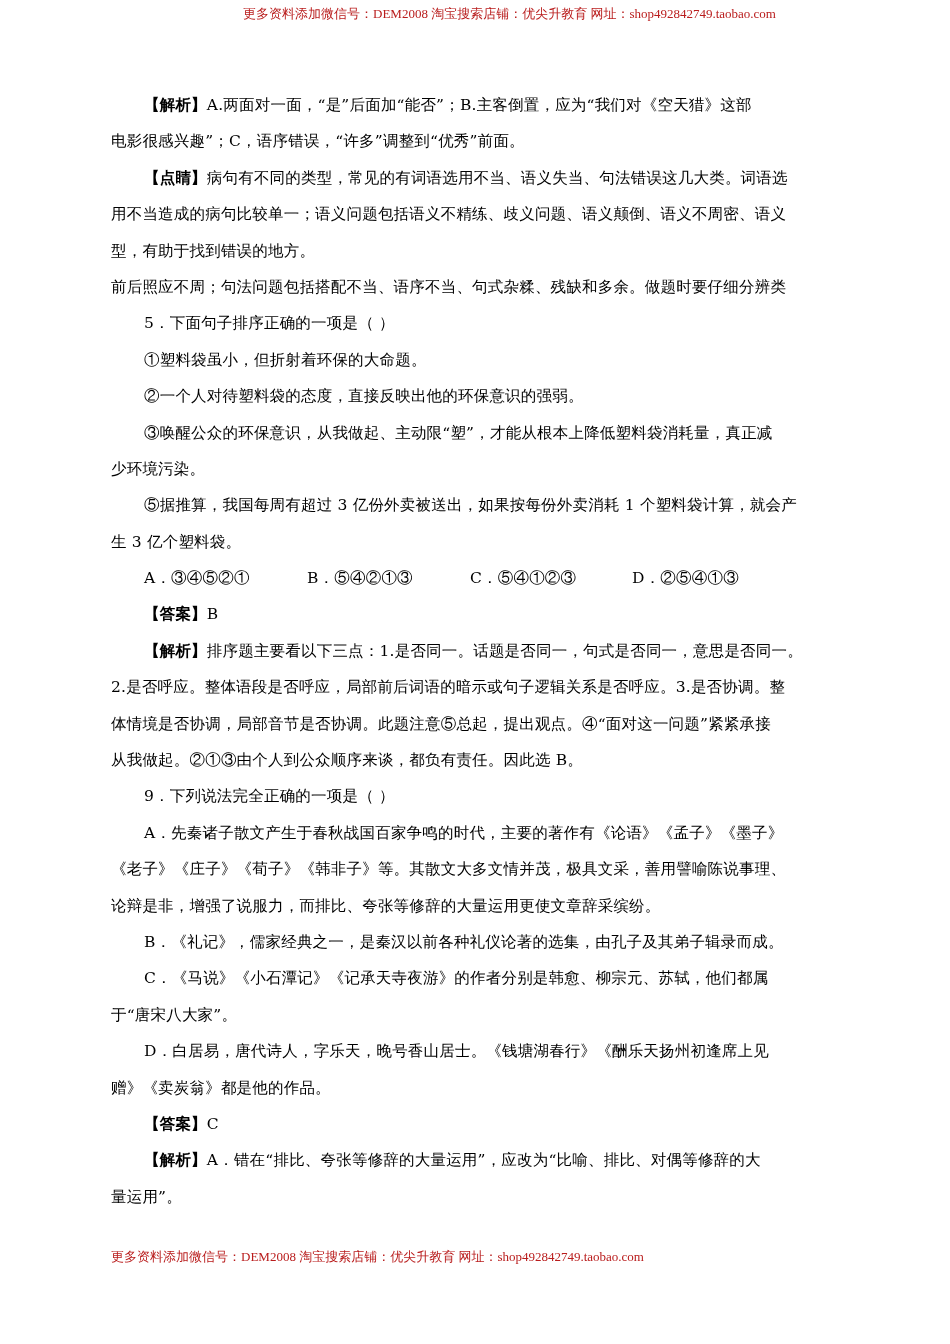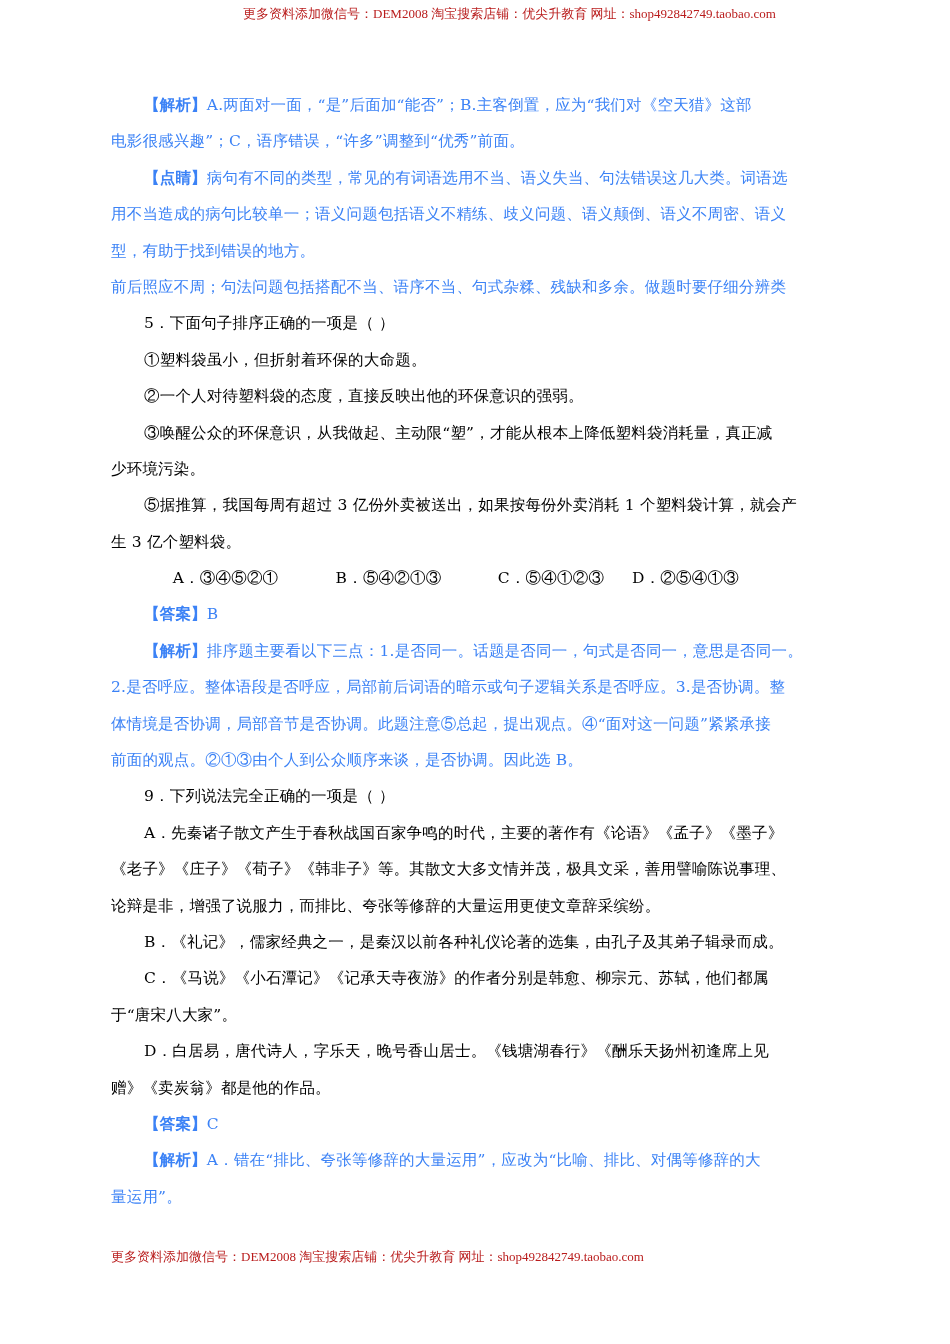--- a/index.html
+++ b/index.html
@@ -5,24 +5,24 @@
   html, body { margin: 0; padding: 0; background: #ffffff; }
   body { width: 950px; height: 1344px; position: relative; overflow: hidden;
          font-family: "DejaVu Serif", "Liberation Serif", serif; color: #000; }
   .header, .footer { position: absolute; font-size: 13px; white-space: nowrap;
          font-family: "Liberation Serif", "DejaVu Serif", serif; color:#b91c1c; }
   .header { top: 5px; left: 243px; }
   .footer { top: 1248px; left: 111px; }
   .page { position: absolute; left: 111px; top: 87px; width: 730px; }
   .line { font-size: 15.5px; line-height: 36.4px; height: 36.4px; white-space: nowrap; overflow: visible; letter-spacing: 0.2px; }
   .indent { padding-left: 33px; }
-  .red { color: #3b82f6; }
+  .red { color: #000000; }
   .bracket { font-weight: bold; }
   .options { display: flex; }
-  .options span { display: inline-block; text-align: center; }
+  .options span { display: inline-block; }
 </style>
 </head>
 <body>
 
 <div class="header">更多资料添加微信号：DEM2008  淘宝搜索店铺：优尖升教育 网址：shop492842749.taobao.com</div>
 
 <div class="page">
 
   <div class="line indent red"><span class="bracket">【解析】</span><span>A.两面对一面，“是”后面加“能否”；B.主客倒置，应为“我们对《空天猎》这部</span></div>
   <div class="line red">电影很感兴趣”；C，语序错误，“许多”调整到“优秀”前面。</div>
@@ -42,21 +42,21 @@
   <div class="line indent options">
     <span style="width:163px">A．③④⑤②①</span>
     <span style="width:163px">B．⑤④②①③</span>
     <span style="width:162px">C．⑤④①②③</span>
     <span>D．②⑤④①③</span>
   </div>
   <div class="line indent red"><span class="bracket">【答案】</span><span>B</span></div>
   <div class="line indent red"><span class="bracket">【解析】</span><span>排序题主要看以下三点：1.是否同一。话题是否同一，句式是否同一，意思是否同一。</span></div>
   <div class="line red">2.是否呼应。整体语段是否呼应，局部前后词语的暗示或句子逻辑关系是否呼应。3.是否协调。整</div>
   <div class="line red">体情境是否协调，局部音节是否协调。此题注意⑤总起，提出观点。④“面对这一问题”紧紧承接</div>
-  <div class="line red">前面的观点。②①③由个人到公众顺序来谈，是否协调。因此选 B。</div>
+  <div class="line red">从我做起。②①③由个人到公众顺序来谈，都负有责任。因此选 B。</div>
 
   <div class="line indent">9．下列说法完全正确的一项是（       ）</div>
   <div class="line indent">A．先秦诸子散文产生于春秋战国百家争鸣的时代，主要的著作有《论语》《孟子》《墨子》</div>
   <div class="line">《老子》《庄子》《荀子》《韩非子》等。其散文大多文情并茂，极具文采，善用譬喻陈说事理、</div>
   <div class="line">论辩是非，增强了说服力，而排比、夸张等修辞的大量运用更使文章辞采缤纷。</div>
   <div class="line indent">B．《礼记》，儒家经典之一，是秦汉以前各种礼仪论著的选集，由孔子及其弟子辑录而成。</div>
   <div class="line indent">C．《马说》《小石潭记》《记承天寺夜游》的作者分别是韩愈、柳宗元、苏轼，他们都属</div>
   <div class="line">于“唐宋八大家”。</div>
   <div class="line indent">D．白居易，唐代诗人，字乐天，晚号香山居士。《钱塘湖春行》《酬乐天扬州初逢席上见</div>
   <div class="line">赠》《卖炭翁》都是他的作品。</div>

